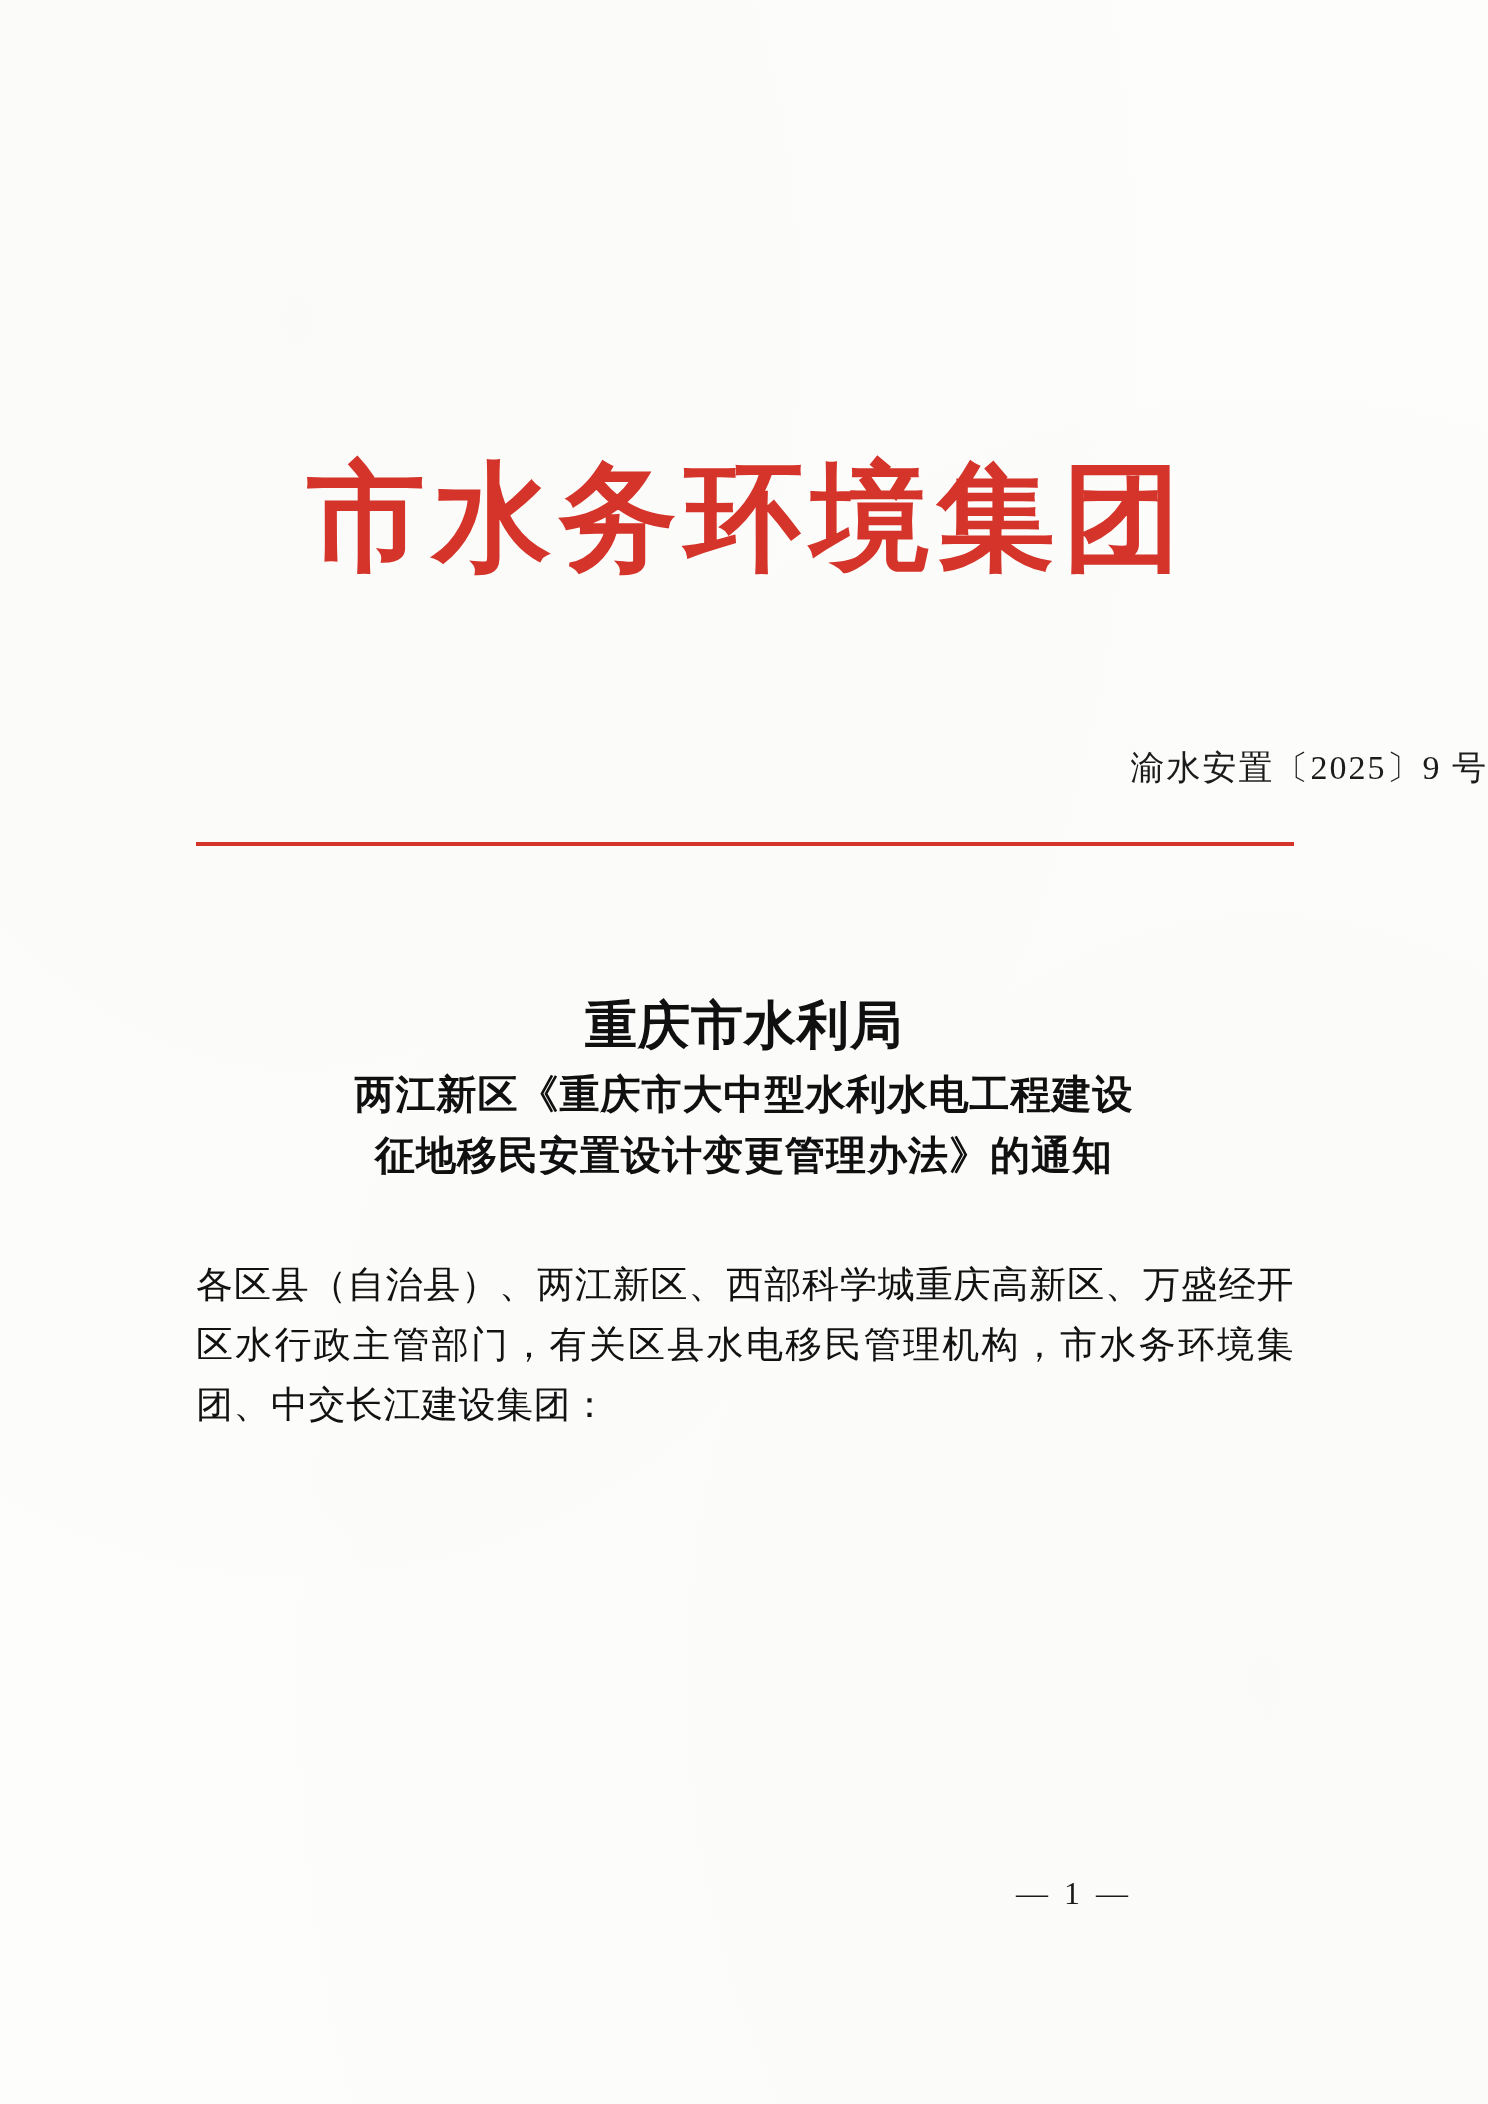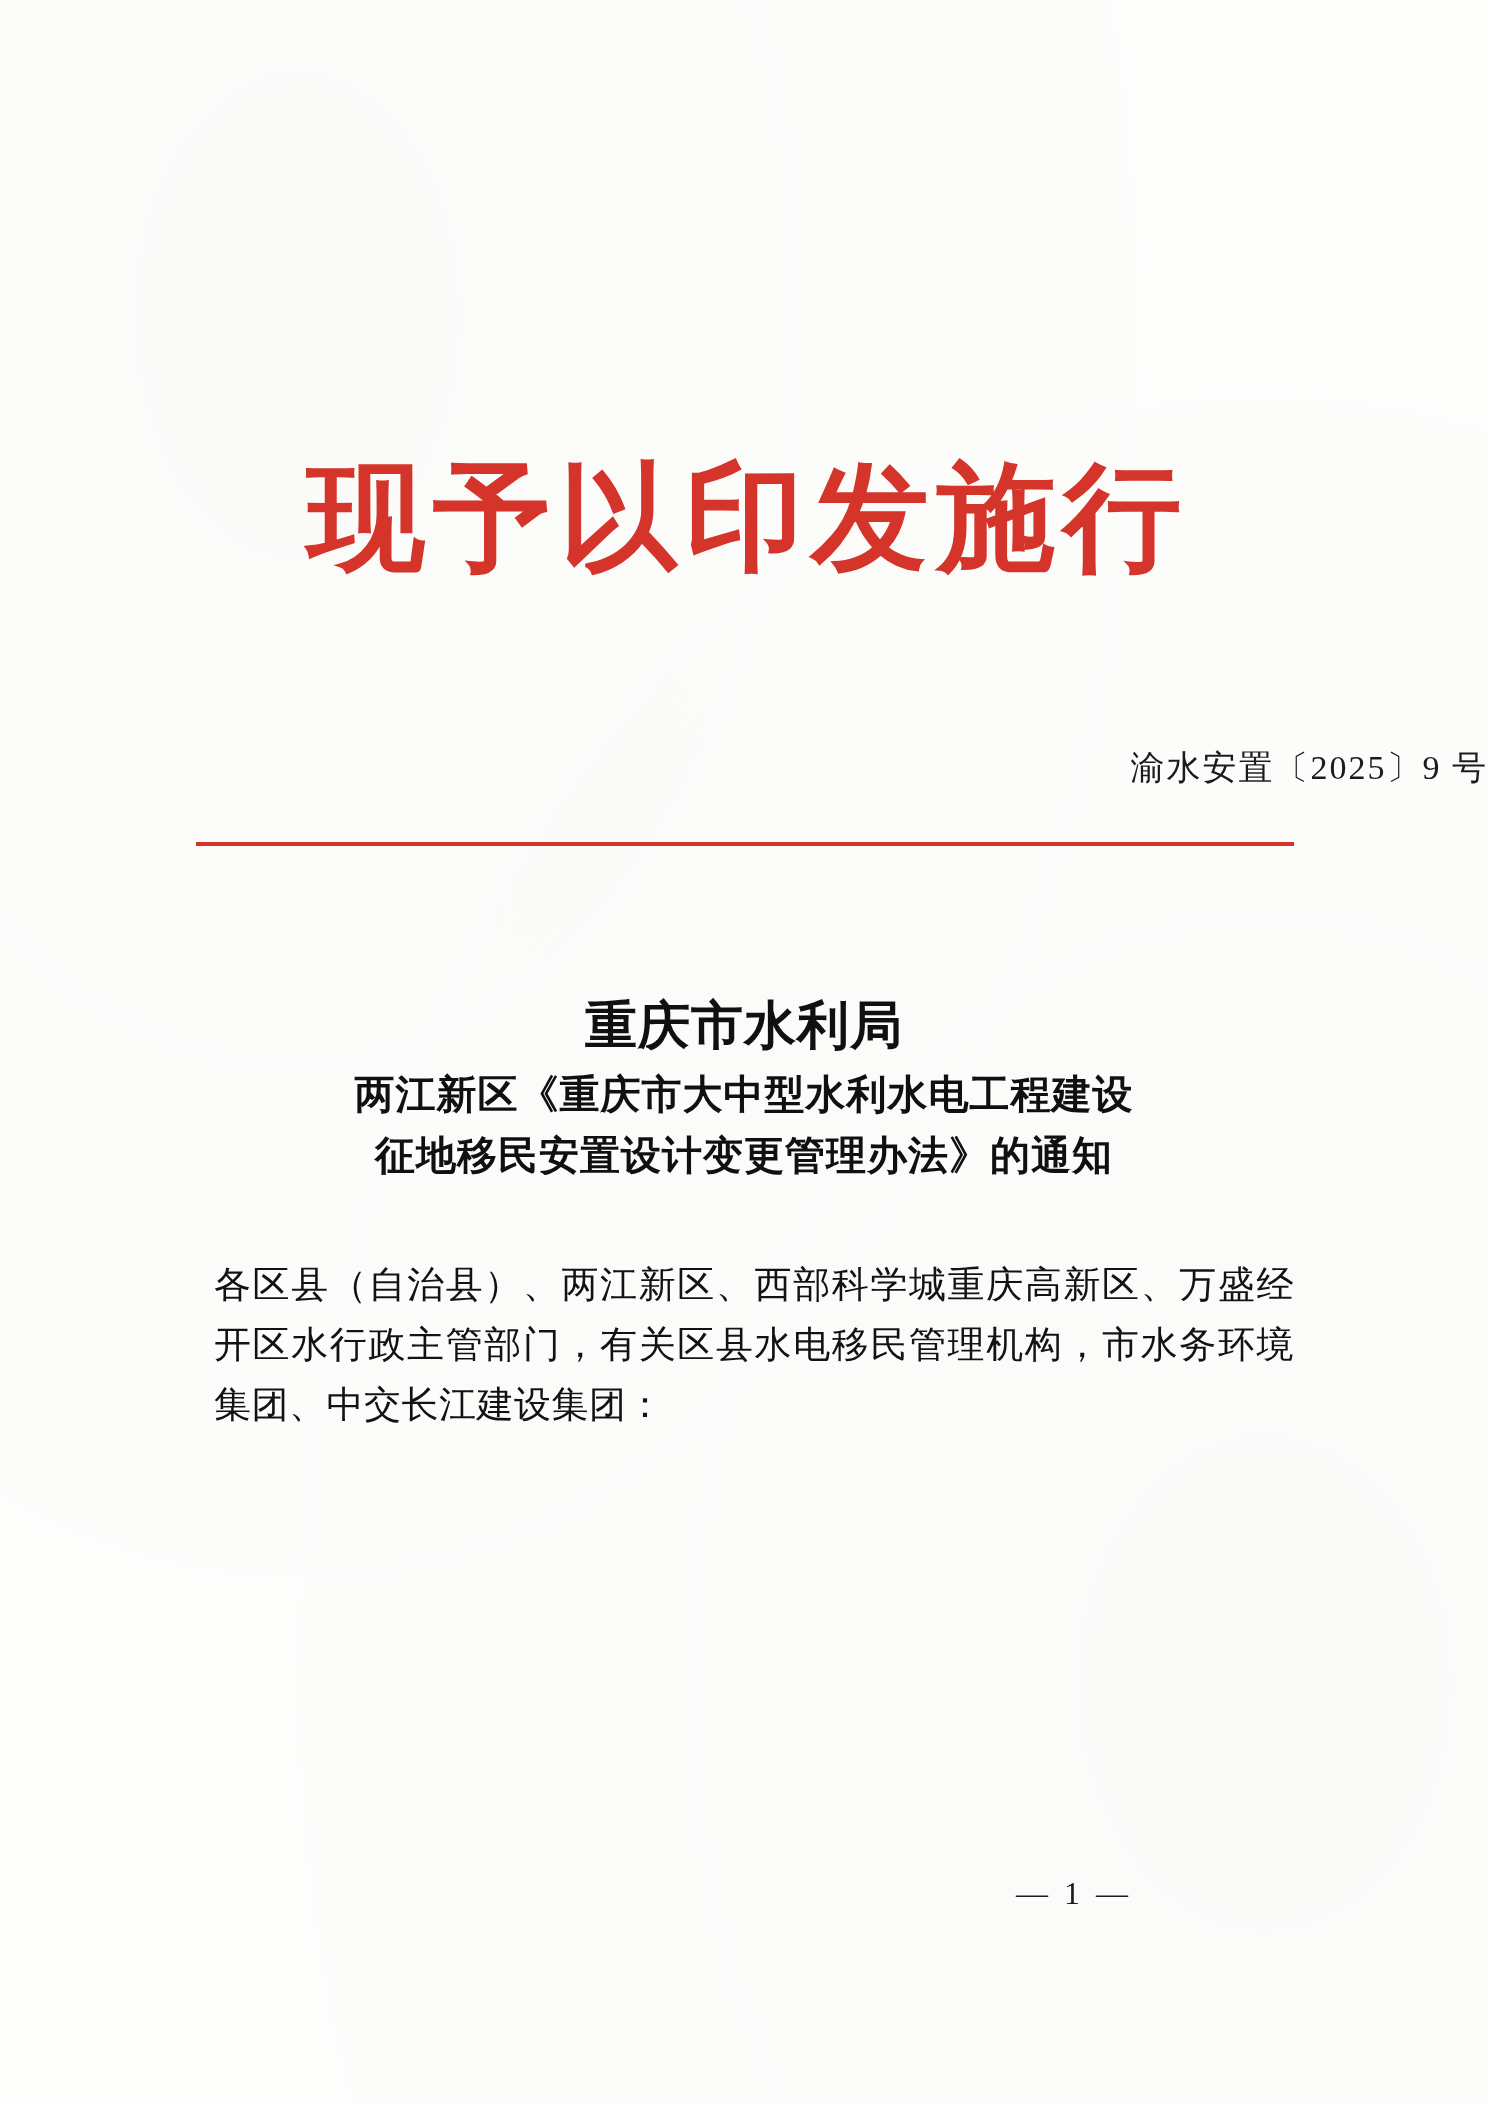--- a/index.html
+++ b/index.html
@@ -105,21 +105,21 @@
     top: 1255px;
     width: 1098px;
     font-family: "Liberation Serif", "DejaVu Serif", serif;
     font-size: 37px;
     line-height: 1.62;
     color: #121212;
     letter-spacing: 0.5px;
     text-align: justify;
   }
   .body-text p {
-    margin: 0 0 0 18px;
+    margin: 0 0 0 0;
   }
   .body-text p.indent {
     text-indent: 78px;
   }
   .body-text p + p {
     margin-top: 4px;
   }
 
   
   .page-number {
@@ -140,21 +140,21 @@
 </style>
 </head>
 <body>
 
 <div class="page">
   <div class="paper-texture"></div>
 
   <div class="content">
 
     <div class="masthead">
-      <div class="masthead-title">现予以印发施行</div>
+      <div class="masthead-title">市水务环境集团</div>
     </div>
 
     <div class="docnum">渝水安置〔2025〕9 号</div>
 
     <div class="red-rule"></div>
 
     <div class="title-block">
       <div class="line l1">重庆市水利局</div>
       <div class="line l2">两江新区《重庆市大中型水利水电工程建设</div>
       <div class="line l3">征地移民安置设计变更管理办法》的通知</div>

